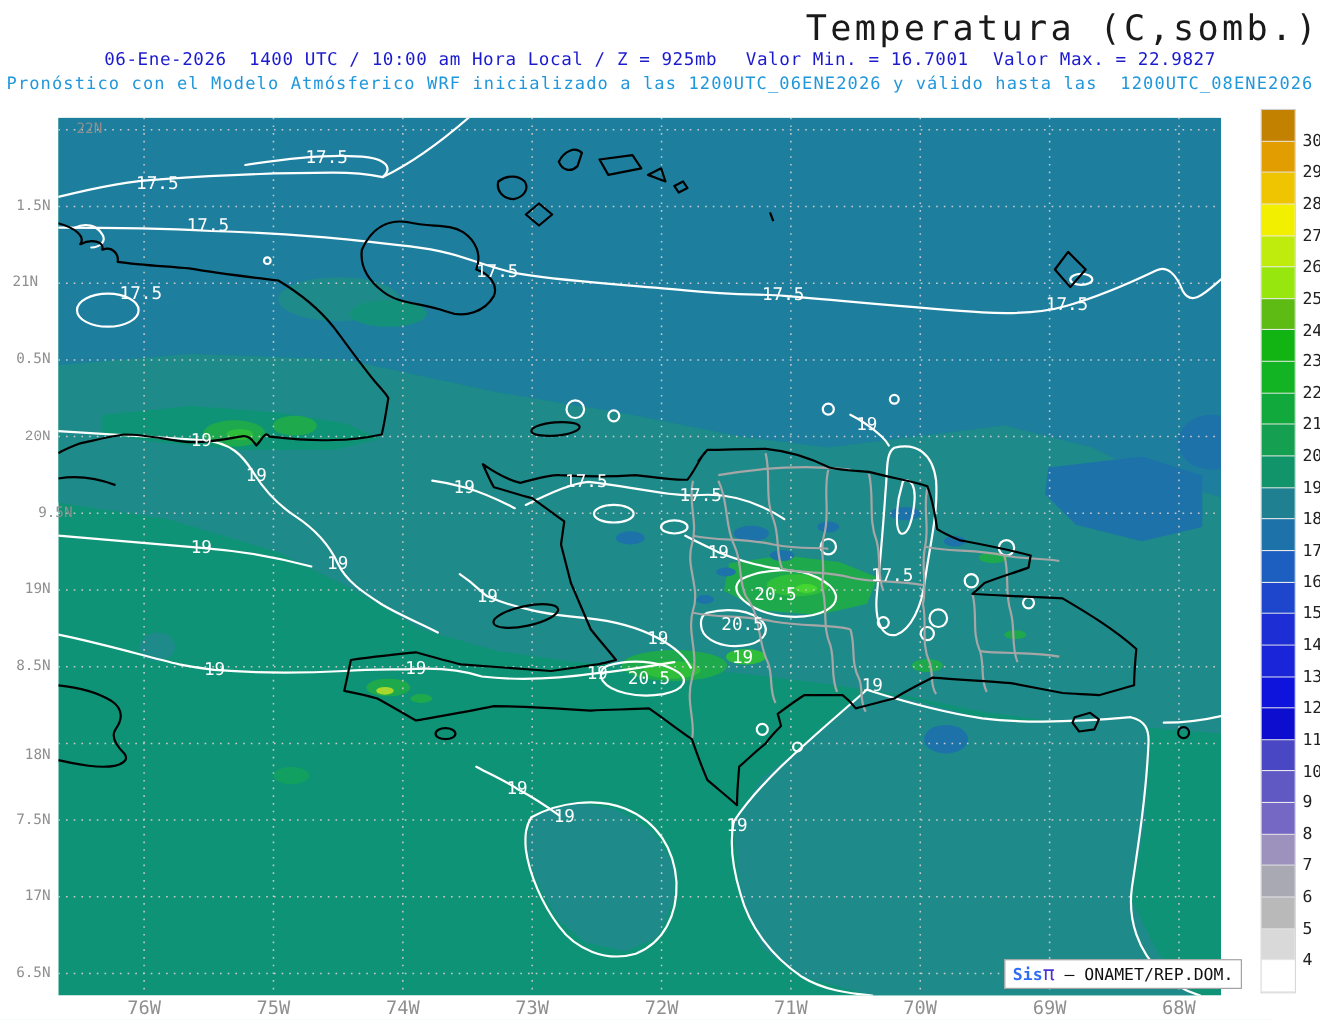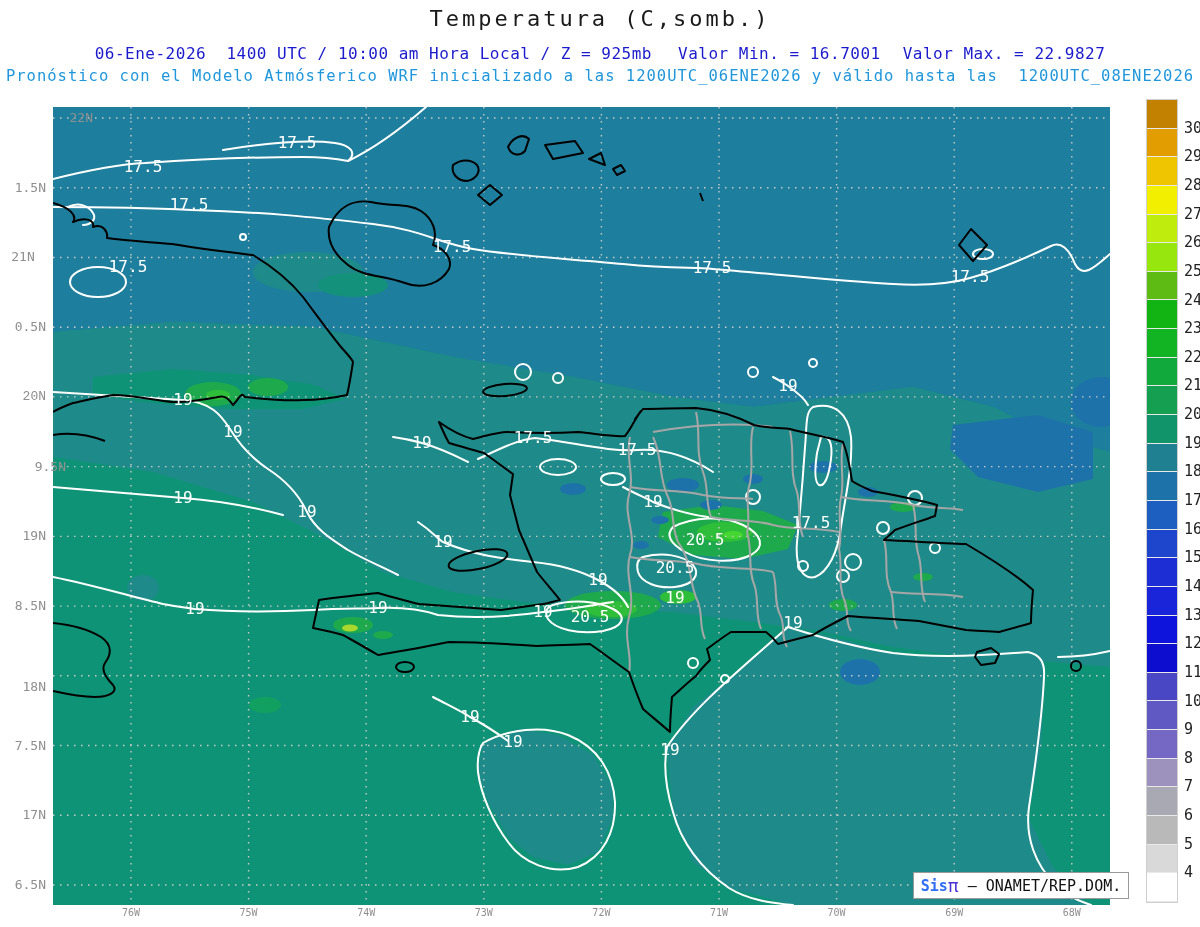--- a/index.html
+++ b/index.html
@@ -1,29 +1,29 @@
 <!DOCTYPE html>
 <html><head>
 <meta charset="utf-8">
 <style>
   html,body{margin:0;padding:0;background:#ffffff;}
   #stage{position:relative;width:1200px;height:927px;background:#ffffff;overflow:hidden;
          font-family:"DejaVu Sans Mono","Liberation Mono",monospace;}
-  .title{position:absolute;top:6px;left:0;width:1200px;text-align:center;
-         font-size:22px;letter-spacing:3px;color:#1a1a1a;white-space:pre;}
+  .title{position:absolute;top:6px;left:0;width:1200px;text-align:right;
+         font-size:32px;letter-spacing:3px;color:#1a1a1a;white-space:pre;}
   .info-line{position:absolute;top:44px;left:0;width:1200px;text-align:center;
          font-size:16px;color:#1b1bcd;letter-spacing:0.5px;white-space:pre;}
   .info-line .gap1{display:inline-block;width:26px;}
   .info-line .gap2{display:inline-block;width:22px;}
   .model-line{position:absolute;top:67px;left:0;width:1200px;text-align:center;
          font-size:15.5px;color:#2197db;letter-spacing:1px;white-space:pre;}
   #map-wrap{position:absolute;left:53px;top:107px;width:1057px;height:798px;}
   .lat-label{position:absolute;left:0;width:46px;text-align:right;font-size:13px;color:#8f8f8f;}
   .lon-label{position:absolute;top:907px;width:60px;margin-left:-30px;text-align:center;
-         font-size:10px;color:#8f8f8f;}
+         font-size:17px;color:#8f8f8f;}
   #colorbar{position:absolute;left:1146px;top:99px;width:32px;height:804px;
          border:1px solid #cfcfcf;box-sizing:border-box;}
   .cb-seg{width:100%;}
   .cb-label{position:absolute;left:1184px;font-size:15px;color:#222222;}
   #attribution{position:absolute;left:913px;top:872px;width:216px;height:27px;
          background:#ffffff;border:1px solid #9a9a9a;box-sizing:border-box;
          display:flex;align-items:center;justify-content:center;font-size:15px;color:#111;
          white-space:pre;}
   #attribution .sis{color:#2f6df2;font-weight:bold;}
   #attribution .pi{color:#4b32d8;font-size:18px;line-height:15px;}

